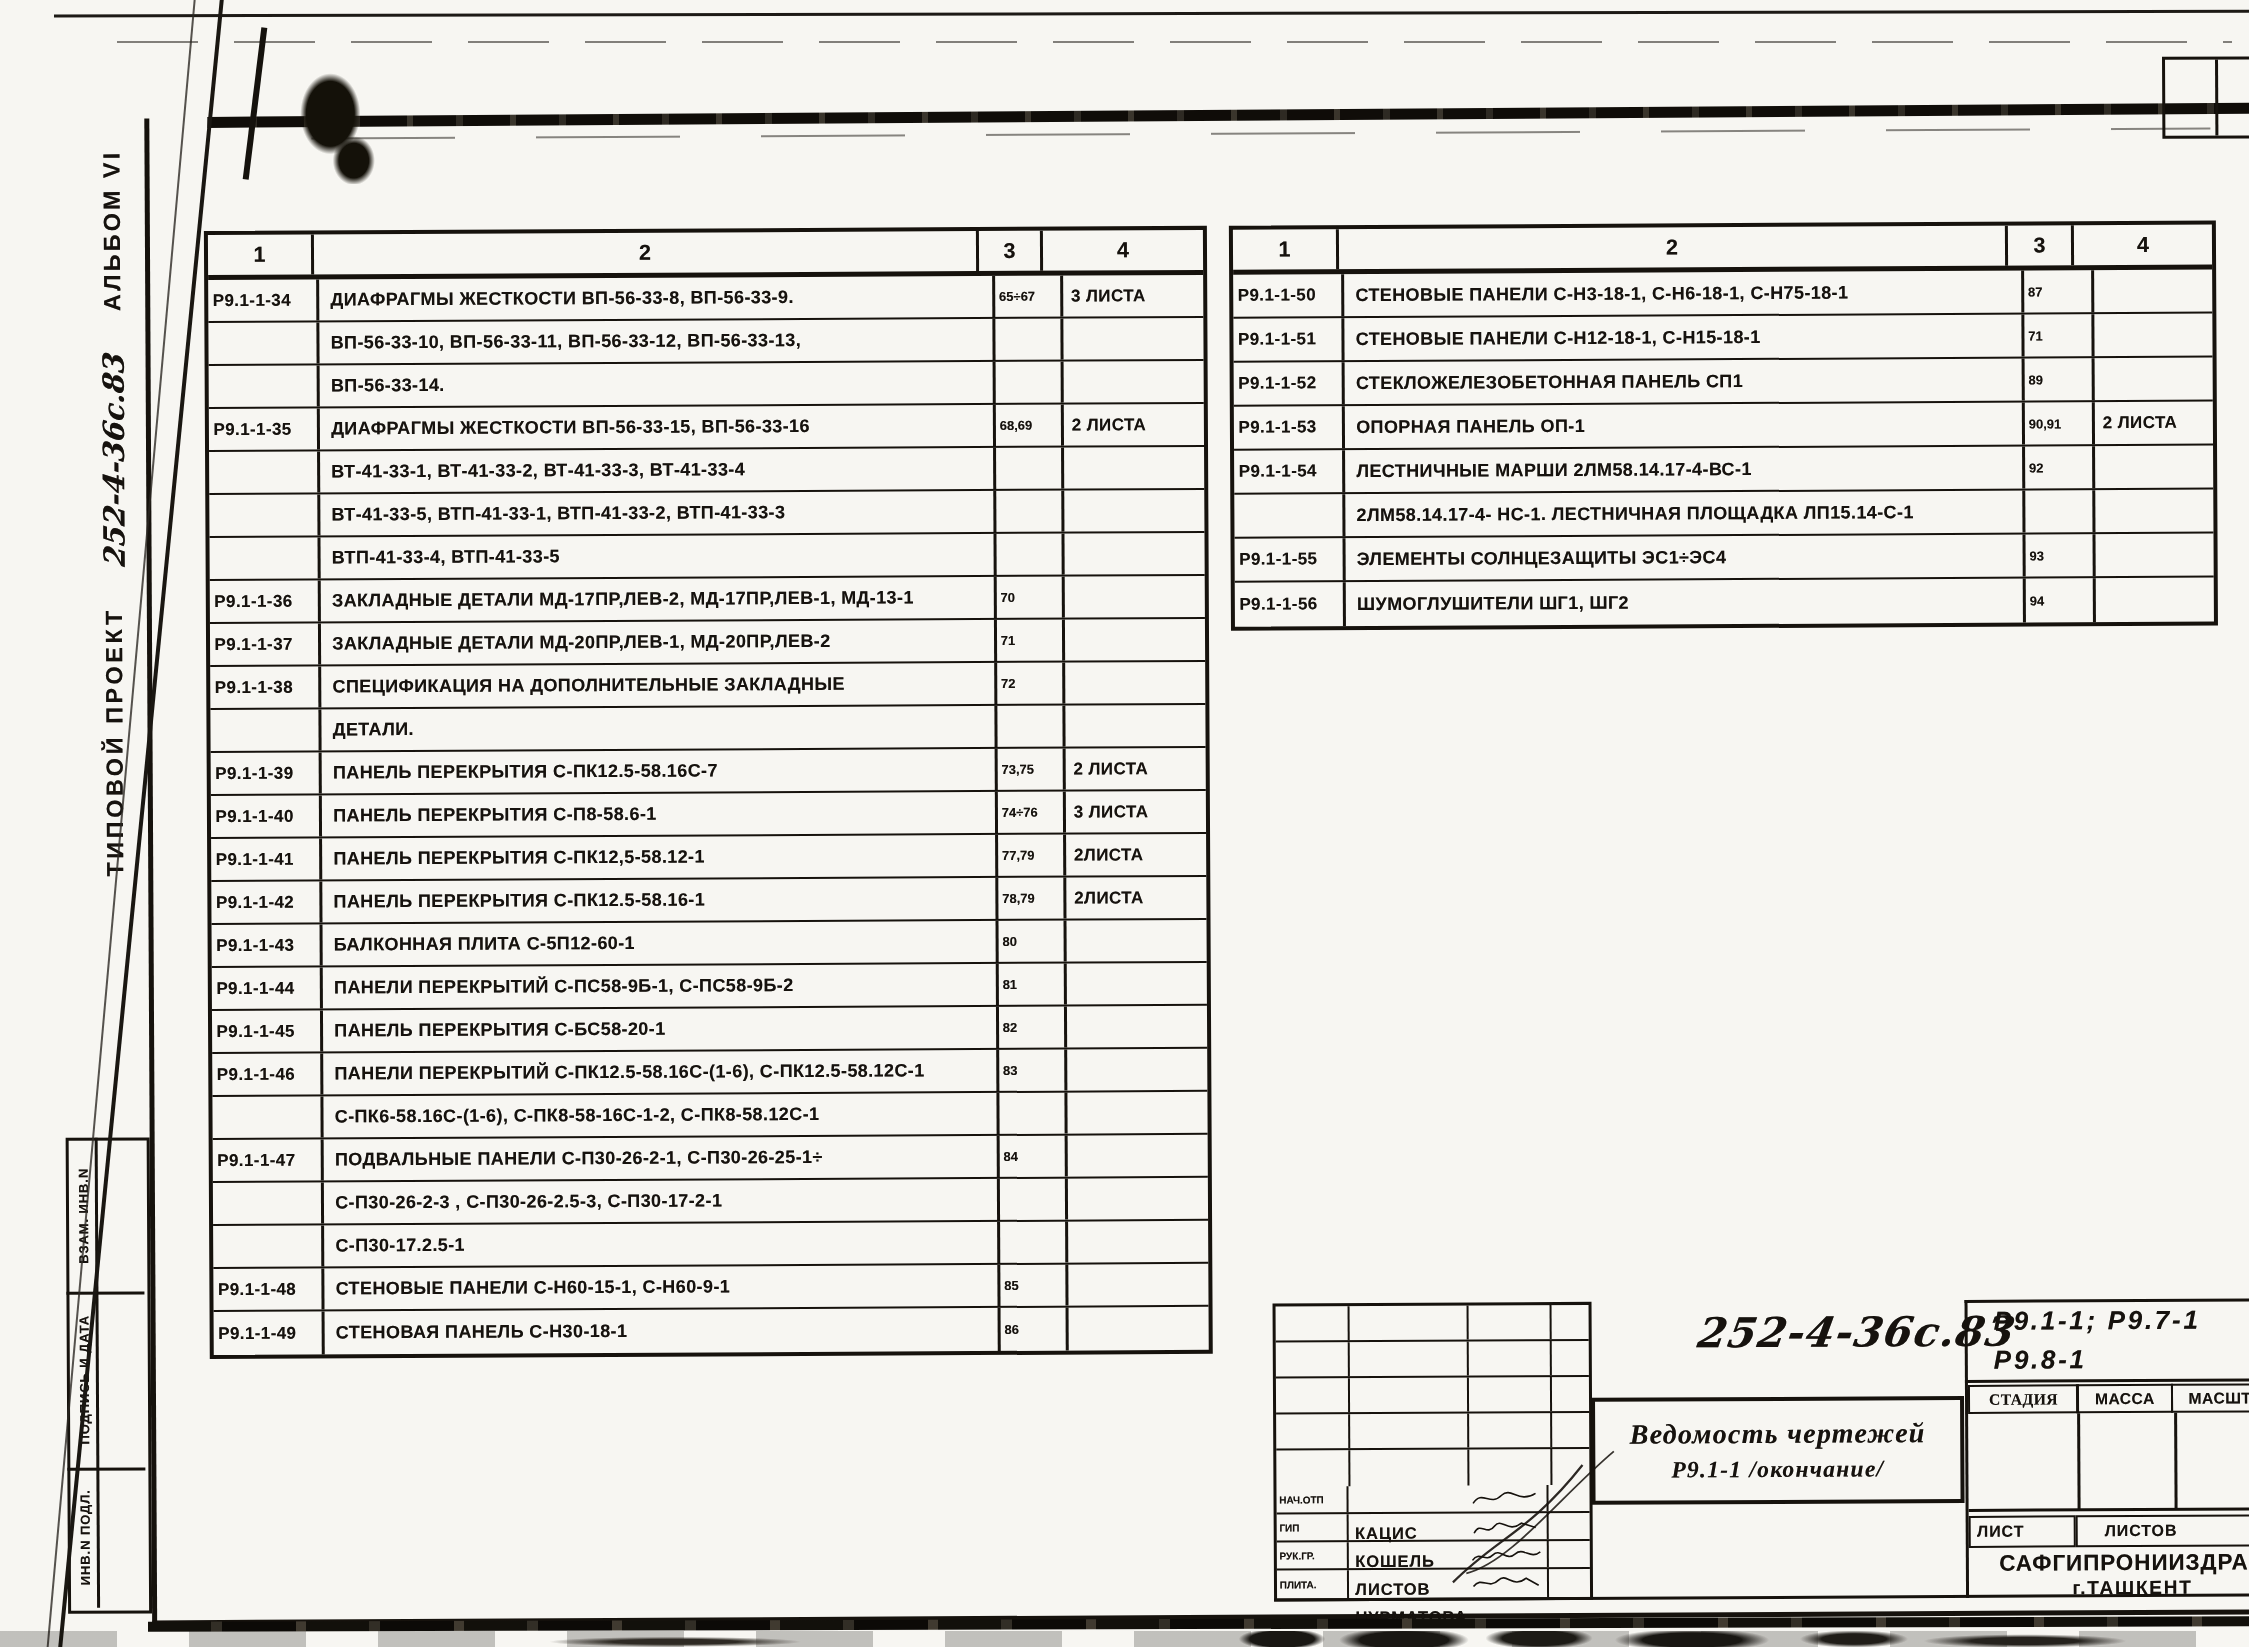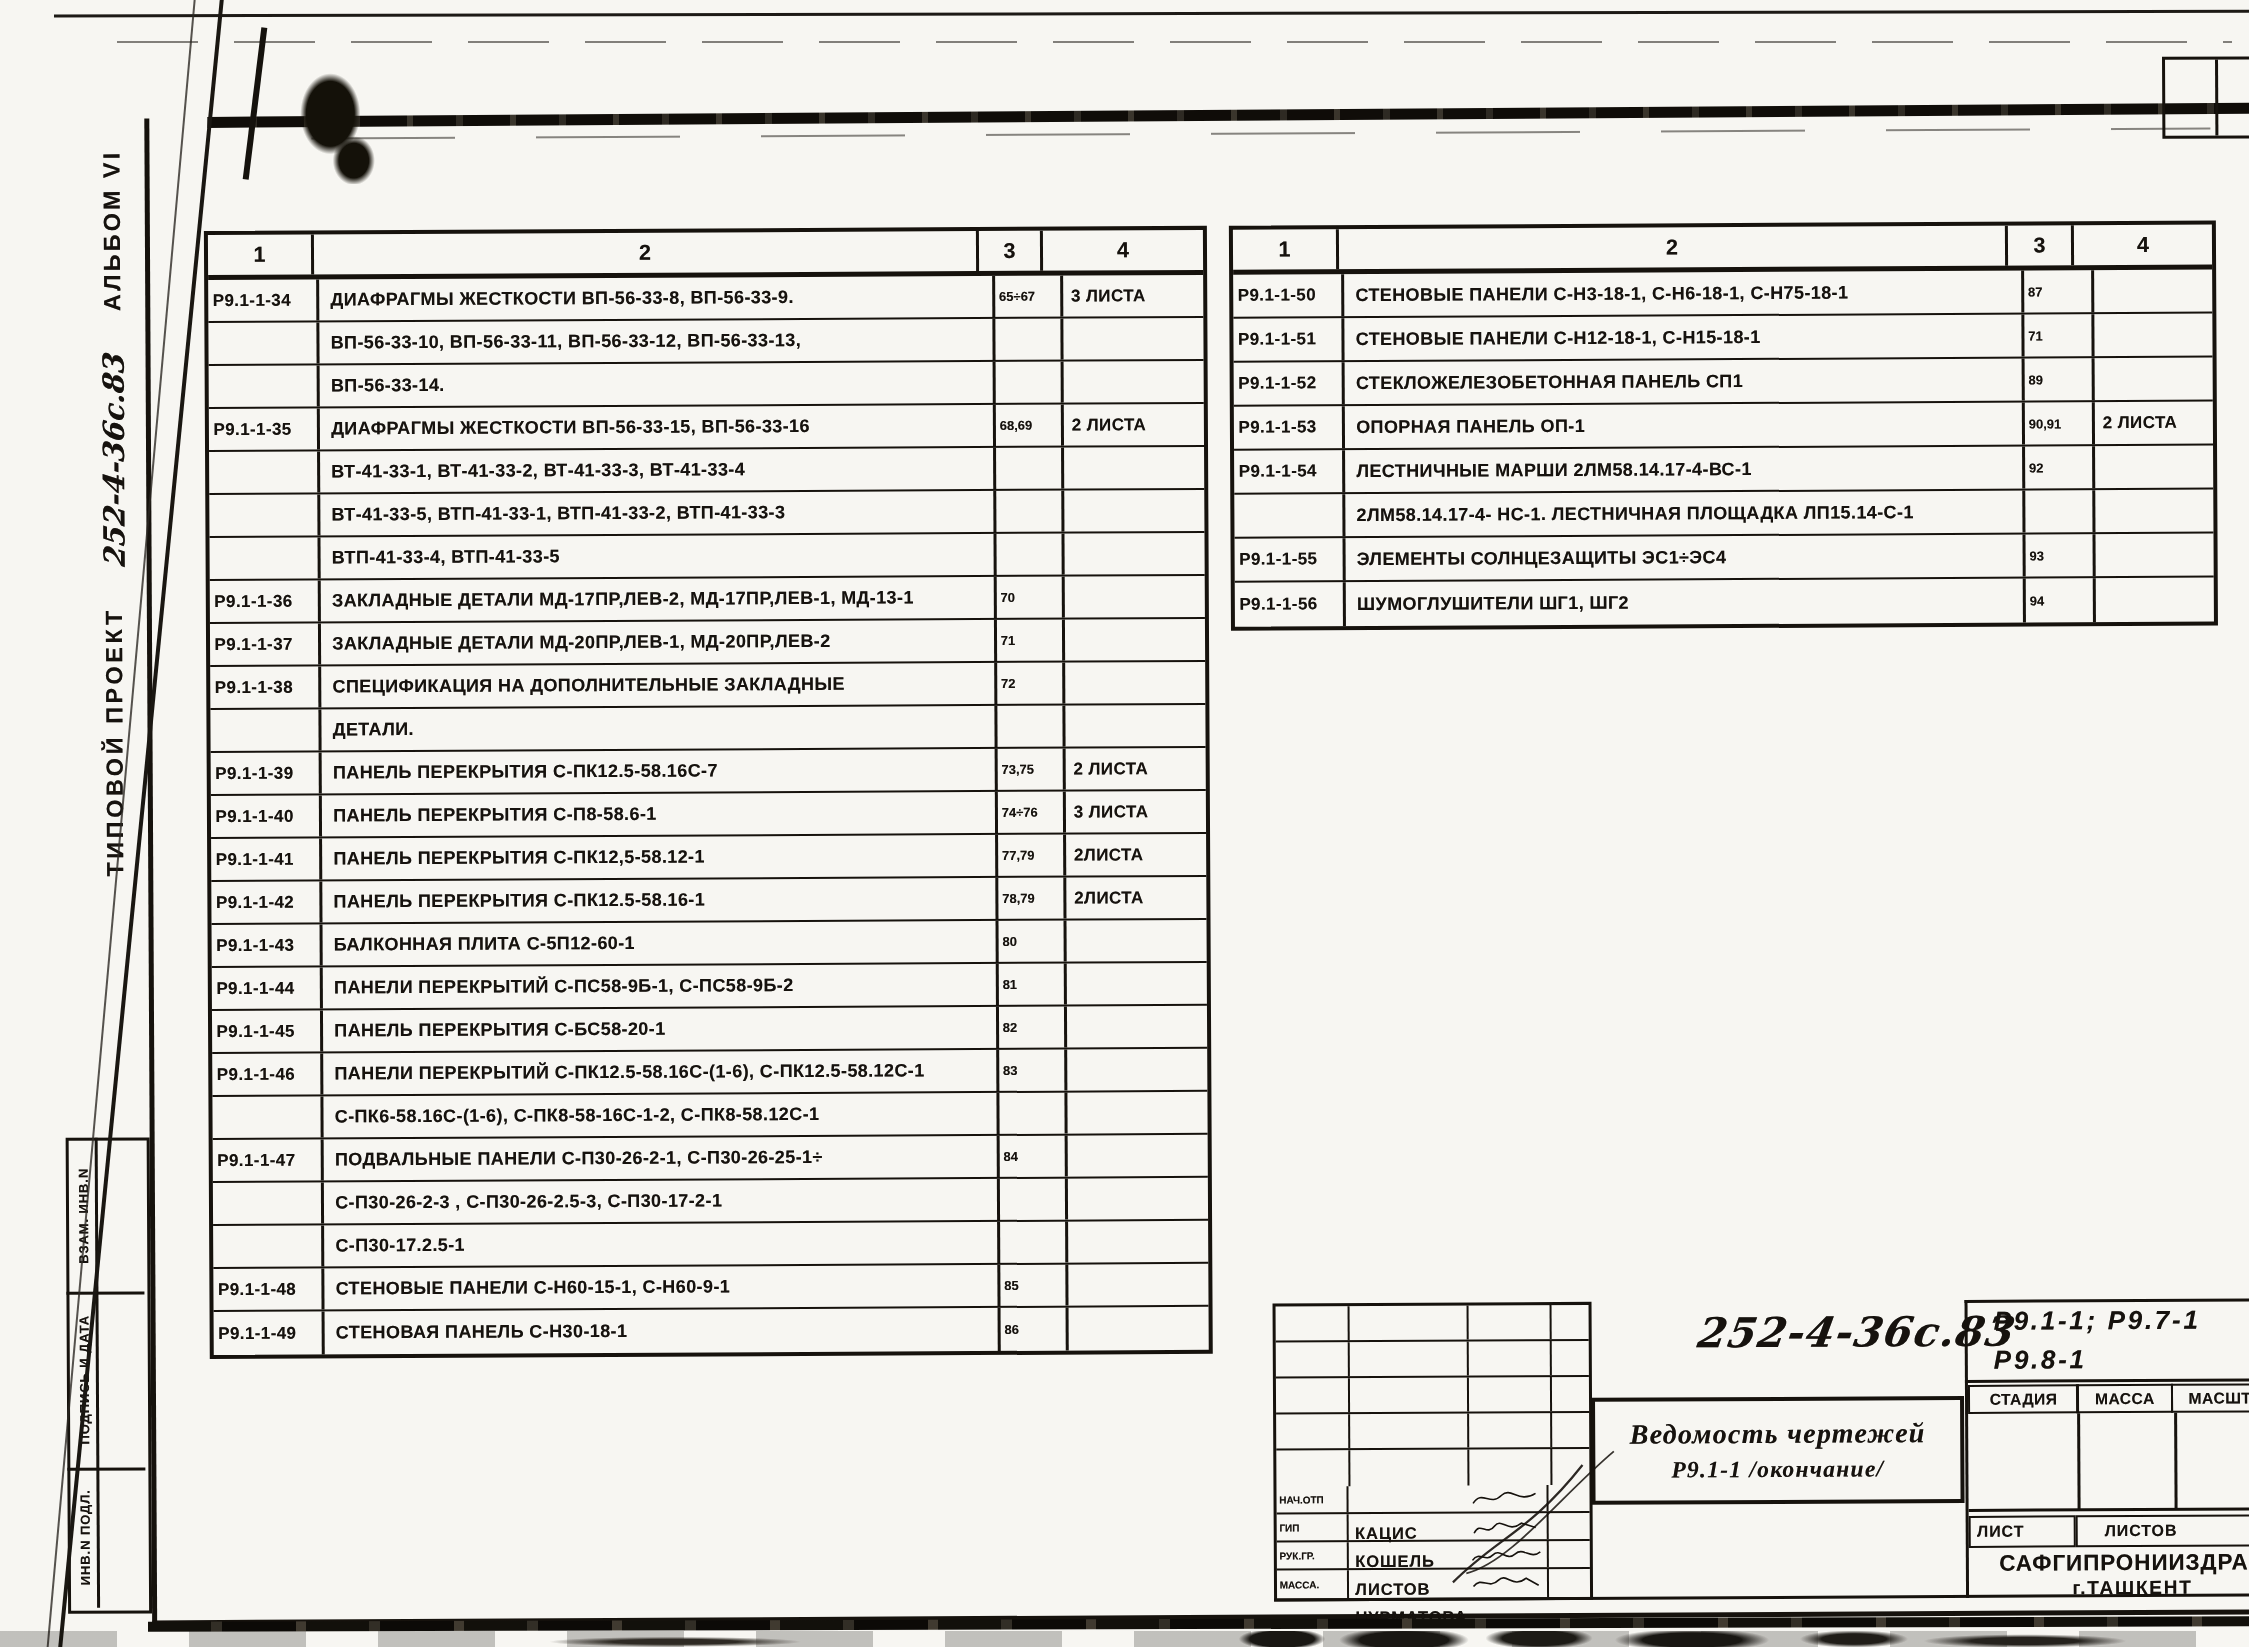--- a/index.html
+++ b/index.html
@@ -98,21 +98,21 @@
   #hand-code{position:absolute;left:1696px;top:1312px;width:288px;font-family:"DejaVu Serif",serif;font-style:italic;font-weight:bold;
     font-size:41px;letter-spacing:1.3px;transform:skewX(-10deg);white-space:nowrap;}
   #tb-vline{left:1962px;top:1304px;width:3.1px;height:298px;}
   #tb-bottom{left:1270px;top:1599px;width:1022px;height:3.1px;}
   #codes-top{left:1962px;top:1304px;width:330px;height:3.1px;}
   #codes-bottom{left:1962px;top:1384px;width:330px;height:3.1px;}
   #codes-text{position:absolute;left:1991px;top:1306px;width:297px;font-weight:bold;font-style:italic;font-size:26px;letter-spacing:2.7px;line-height:39px;white-space:nowrap;}
   #stage-strip{position:absolute;left:1965px;top:1389px;width:327px;height:29px;display:flex;}
   #stage-strip .sc{border:2.7px solid #16120d;box-sizing:border-box;display:flex;align-items:center;justify-content:center;
     font-size:15.7px;font-weight:bold;letter-spacing:0.4px;margin-right:-2.7px;white-space:nowrap;}
-  #stage-strip .w1{width:111px;}#stage-strip .w2{width:97px;}#stage-strip .w3{width:121px;}
+  #stage-strip .w1{width:111px;font-family:Liberation Serif, serif;}#stage-strip .w2{width:97px;}#stage-strip .w3{width:121px;}
   #stage-v1{left:2074px;top:1418px;width:2.7px;height:97px;}
   #stage-v2{left:2171px;top:1418px;width:2.7px;height:97px;}
   #stage-h{left:1965px;top:1513px;width:327px;height:2.7px;}
   #list-cell{position:absolute;left:1965px;top:1520px;width:107px;height:31.5px;border:2.7px solid #16120d;box-sizing:border-box;
     display:flex;align-items:center;padding-left:6.3px;font-size:16px;font-weight:bold;letter-spacing:0.9px;}
   #lists-cell{position:absolute;left:2072px;top:1520px;width:220px;height:31.5px;border:2.7px solid #16120d;box-sizing:border-box;
     display:flex;align-items:center;padding-left:27px;font-size:16px;font-weight:bold;letter-spacing:0.9px;}
   #org-block{position:absolute;left:1965px;top:1555px;width:327px;height:45px;text-align:center;}
   #org-block .o1{font-size:22.5px;font-weight:bold;letter-spacing:0.9px;white-space:nowrap;}
   #org-block .o2{font-size:19px;font-weight:bold;letter-spacing:1.8px;margin-top:0.9px;}
@@ -428,21 +428,21 @@
             <div class="rc1 ink">РУК.ГР.</div>
             <div class="rc2 ink">ЛИСТОВ</div>
             <div class="rc3">
               <svg class="sig-svg" viewBox="0 0 170 56">
                 <path d="M8 40 C 24 18, 36 46, 54 28 C 70 12, 84 44, 104 26 C 122 10, 138 40, 160 22" stroke="#16120d" stroke-width="3.6" fill="none"></path>
               </svg>
             </div>
             <div class="rc4"></div>
           </div>
           <div class="rev-row staff-row">
-            <div class="rc1 ink">МАССА.</div>
+            <div class="rc1 ink">ПЛИТА.</div>
             <div class="rc2 ink">НУРМАТОВА</div>
             <div class="rc3">
               <svg class="sig-svg" viewBox="0 0 170 56">
                 <path d="M10 36 C 28 12, 44 44, 66 22 C 84 4, 98 42, 128 18 L 156 34" stroke="#16120d" stroke-width="3.6" fill="none"></path>
               </svg>
             </div>
             <div class="rc4"></div>
           </div>
         </div>
     </div>

